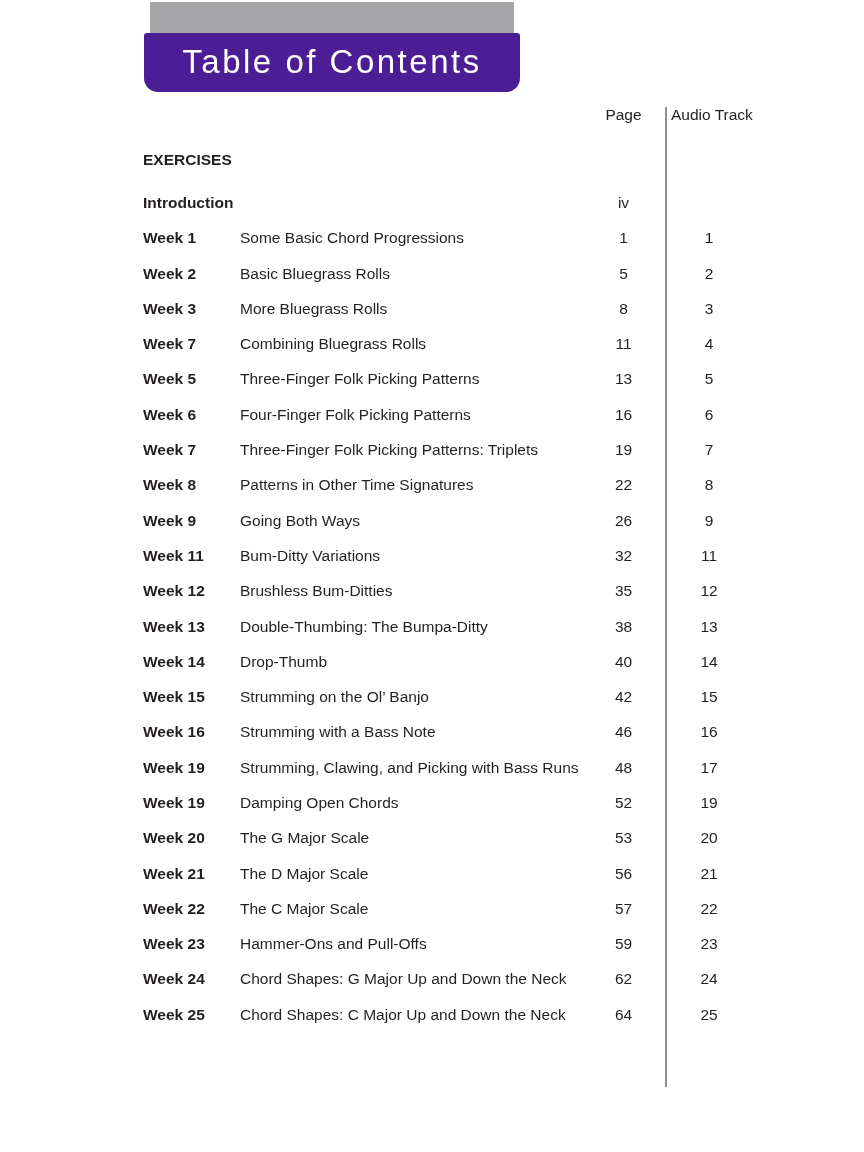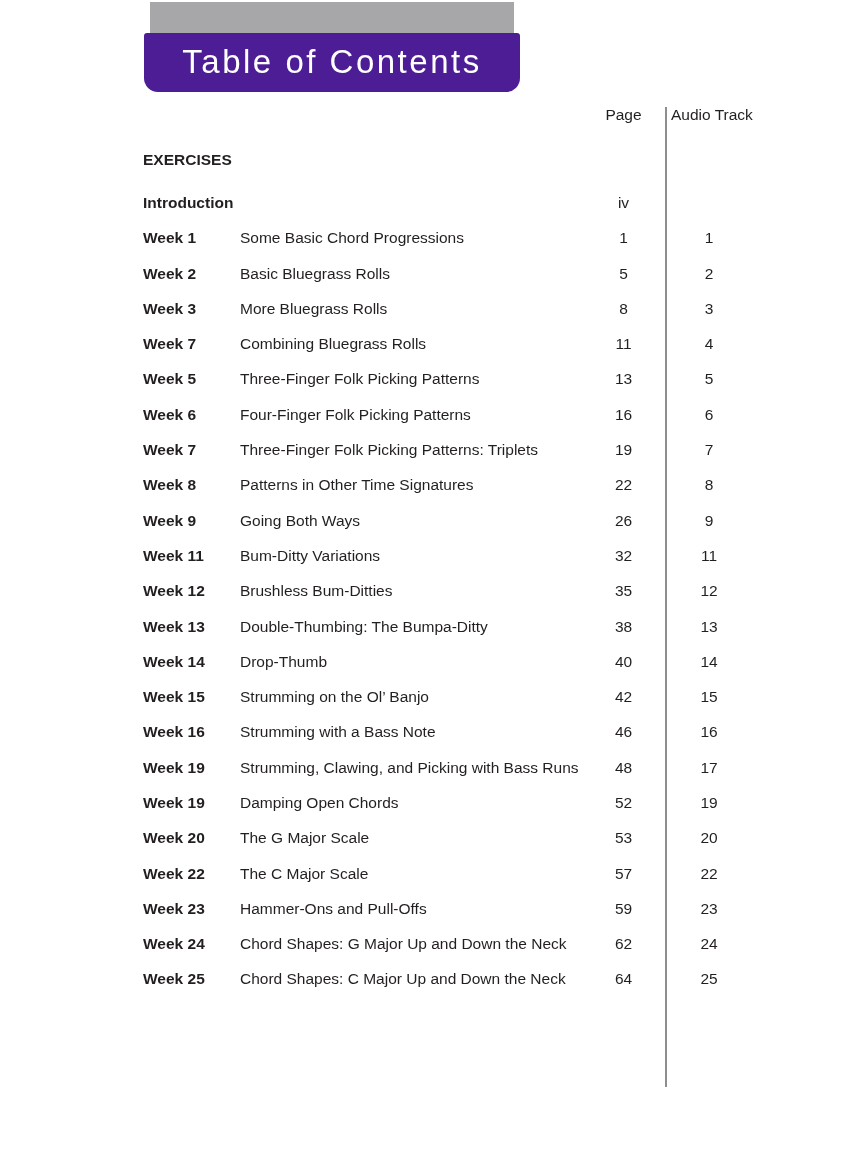--- a/index.html
+++ b/index.html
@@ -252,20 +252,26 @@
     <span class="trk">19</span>
   </div>
 
   <div class="grid-row row">
     <span class="label">Week 20</span>
     <span class="title">The G Major Scale</span>
     <span class="pg">53</span>
     <span class="trk">20</span>
   </div>
 
+  <div class="grid-row row">
+    <span class="label">Week 21</span>
+    <span class="title">The D Major Scale</span>
+    <span class="pg">56</span>
+    <span class="trk">21</span>
+  </div>
 
   <div class="grid-row row">
     <span class="label">Week 22</span>
     <span class="title">The C Major Scale</span>
     <span class="pg">57</span>
     <span class="trk">22</span>
   </div>
 
   <div class="grid-row row">
     <span class="label">Week 23</span>

